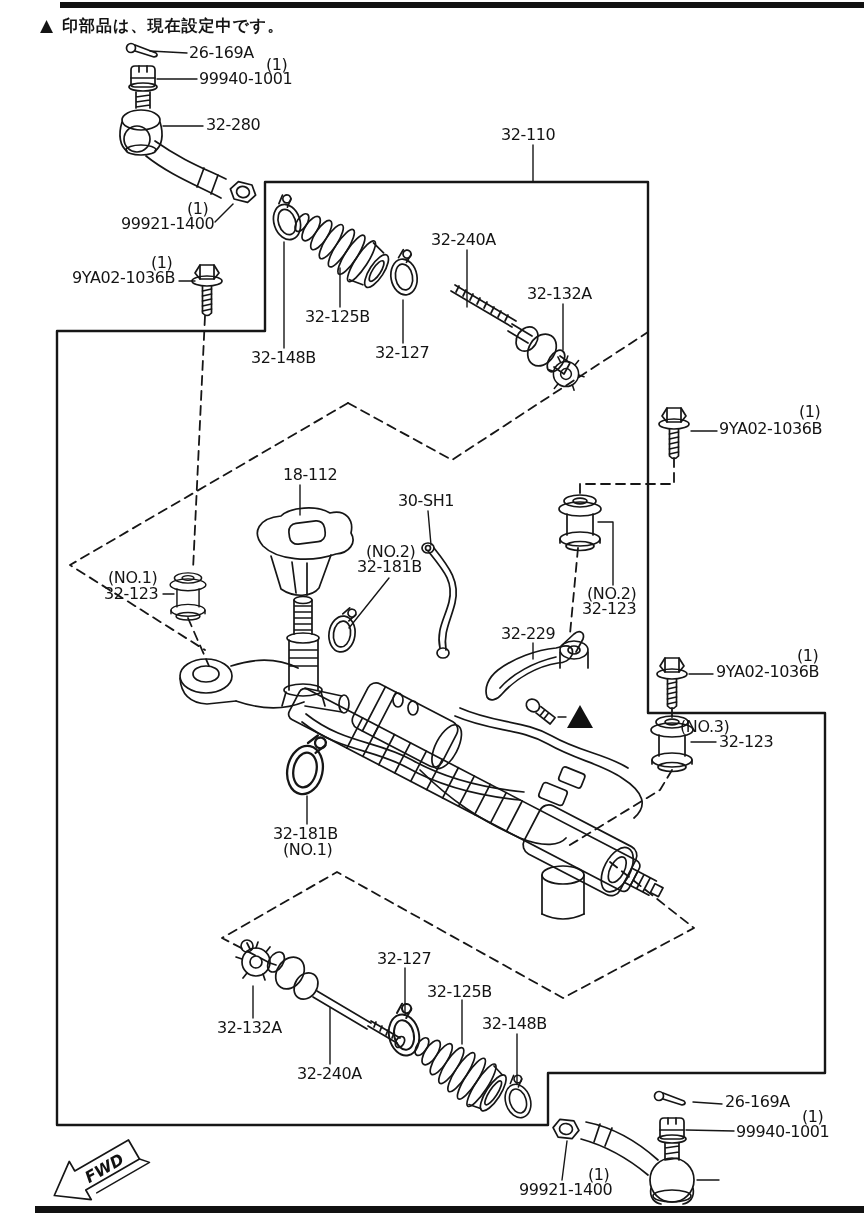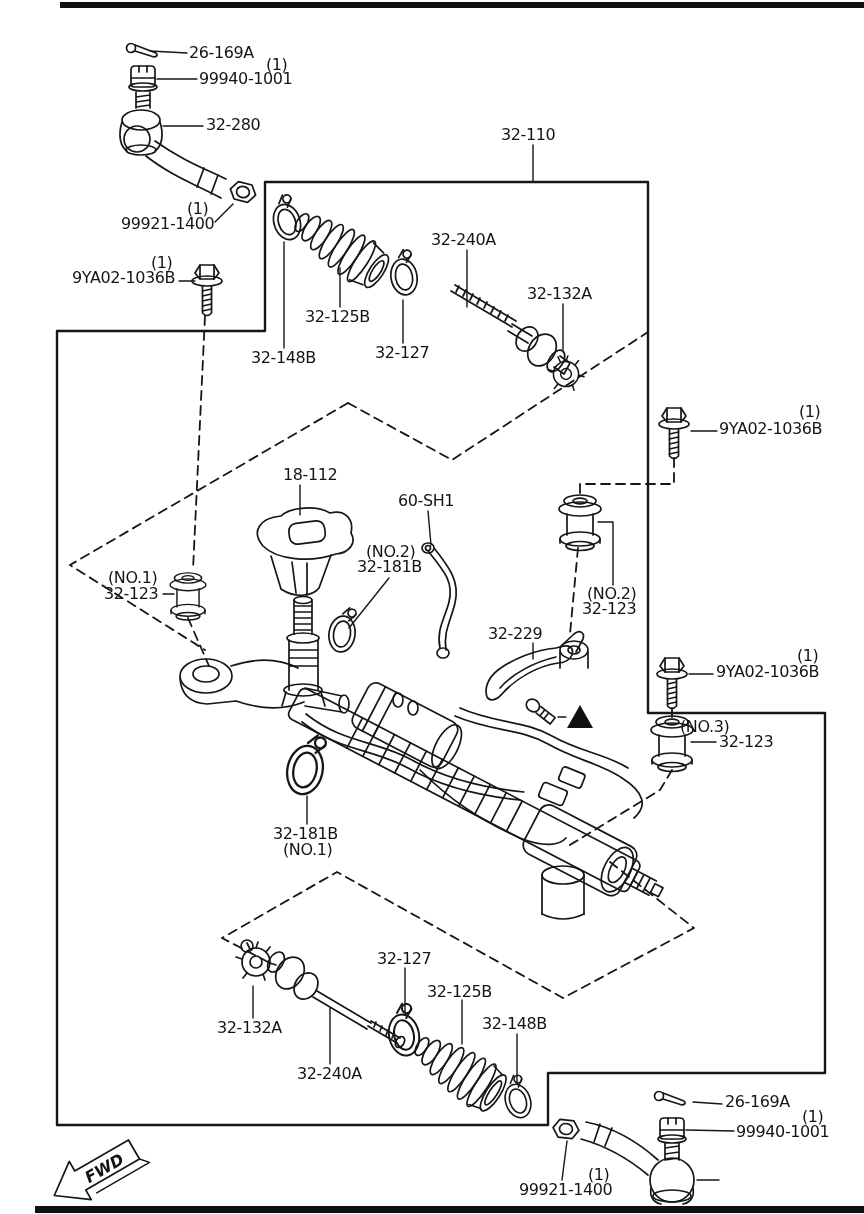--- a/index.html
+++ b/index.html
@@ -286,46 +286,49 @@
       <path d="M651 1188 C649 1198 655 1203 661 1204 M693 1188 C695 1198 689 1203 683 1204"></path>
     </g>
 
     <g transform="rotate(-30 95 1172)">
       <path d="M48 1172 L78 1150 L78 1161 L140 1161 L140 1183 L78 1183 L78 1194 Z"></path>
       <path d="M140 1183 L147 1191 L86 1191" stroke-width="1.4"></path>
       <text x="84" y="1179" font-size="16" font-weight="bold" font-style="italic" fill="#111" stroke="none">FWD</text>
     </g>
   </svg>
 
+  <div class="note">
+    <span class="tri">▲</span><span>印部品は、現在設定中です。</span>
+  </div>
 
   <div class="co" style="left:189px;top:45px">26-169A</div>
   <div class="co" style="left:266px;top:57px">(1)</div>
   <div class="co" style="left:199px;top:71px">99940-1001</div>
   <div class="co" style="left:206px;top:117px">32-280</div>
   <div class="co" style="left:187px;top:201px">(1)</div>
   <div class="co" style="left:121px;top:216px">99921-1400</div>
   <div class="co" style="left:151px;top:255px">(1)</div>
   <div class="co" style="left:72px;top:270px">9YA02-1036B</div>
   <div class="co" style="left:501px;top:127px">32-110</div>
   <div class="co" style="left:431px;top:232px">32-240A</div>
   <div class="co" style="left:527px;top:286px">32-132A</div>
   <div class="co" style="left:305px;top:309px">32-125B</div>
   <div class="co" style="left:375px;top:345px">32-127</div>
   <div class="co" style="left:251px;top:350px">32-148B</div>
   <div class="co" style="left:799px;top:404px">(1)</div>
   <div class="co" style="left:719px;top:421px">9YA02-1036B</div>
   <div class="co" style="left:283px;top:467px">18-112</div>
-  <div class="co" style="left:398px;top:493px">60-SH1</div>
+  <div class="co" style="left:398px;top:493px">30-SH1</div>
   <div class="co" style="left:366px;top:544px">(NO.2)</div>
   <div class="co" style="left:357px;top:559px">32-181B</div>
   <div class="co" style="left:108px;top:570px">(NO.1)</div>
   <div class="co" style="left:104px;top:586px">32-123</div>
   <div class="co" style="left:587px;top:586px">(NO.2)</div>
   <div class="co" style="left:582px;top:601px">32-123</div>
-  <div class="co" style="left:488px;top:626px">32-229</div>
+  <div class="co" style="left:501px;top:626px">32-229</div>
   <div class="co" style="left:797px;top:648px">(1)</div>
   <div class="co" style="left:716px;top:664px">9YA02-1036B</div>
   <div class="co" style="left:680px;top:719px">(NO.3)</div>
   <div class="co" style="left:719px;top:734px">32-123</div>
   <div class="co" style="left:273px;top:826px">32-181B</div>
   <div class="co" style="left:283px;top:842px">(NO.1)</div>
   <div class="co" style="left:377px;top:951px">32-127</div>
   <div class="co" style="left:427px;top:984px">32-125B</div>
   <div class="co" style="left:217px;top:1020px">32-132A</div>
   <div class="co" style="left:482px;top:1016px">32-148B</div>

